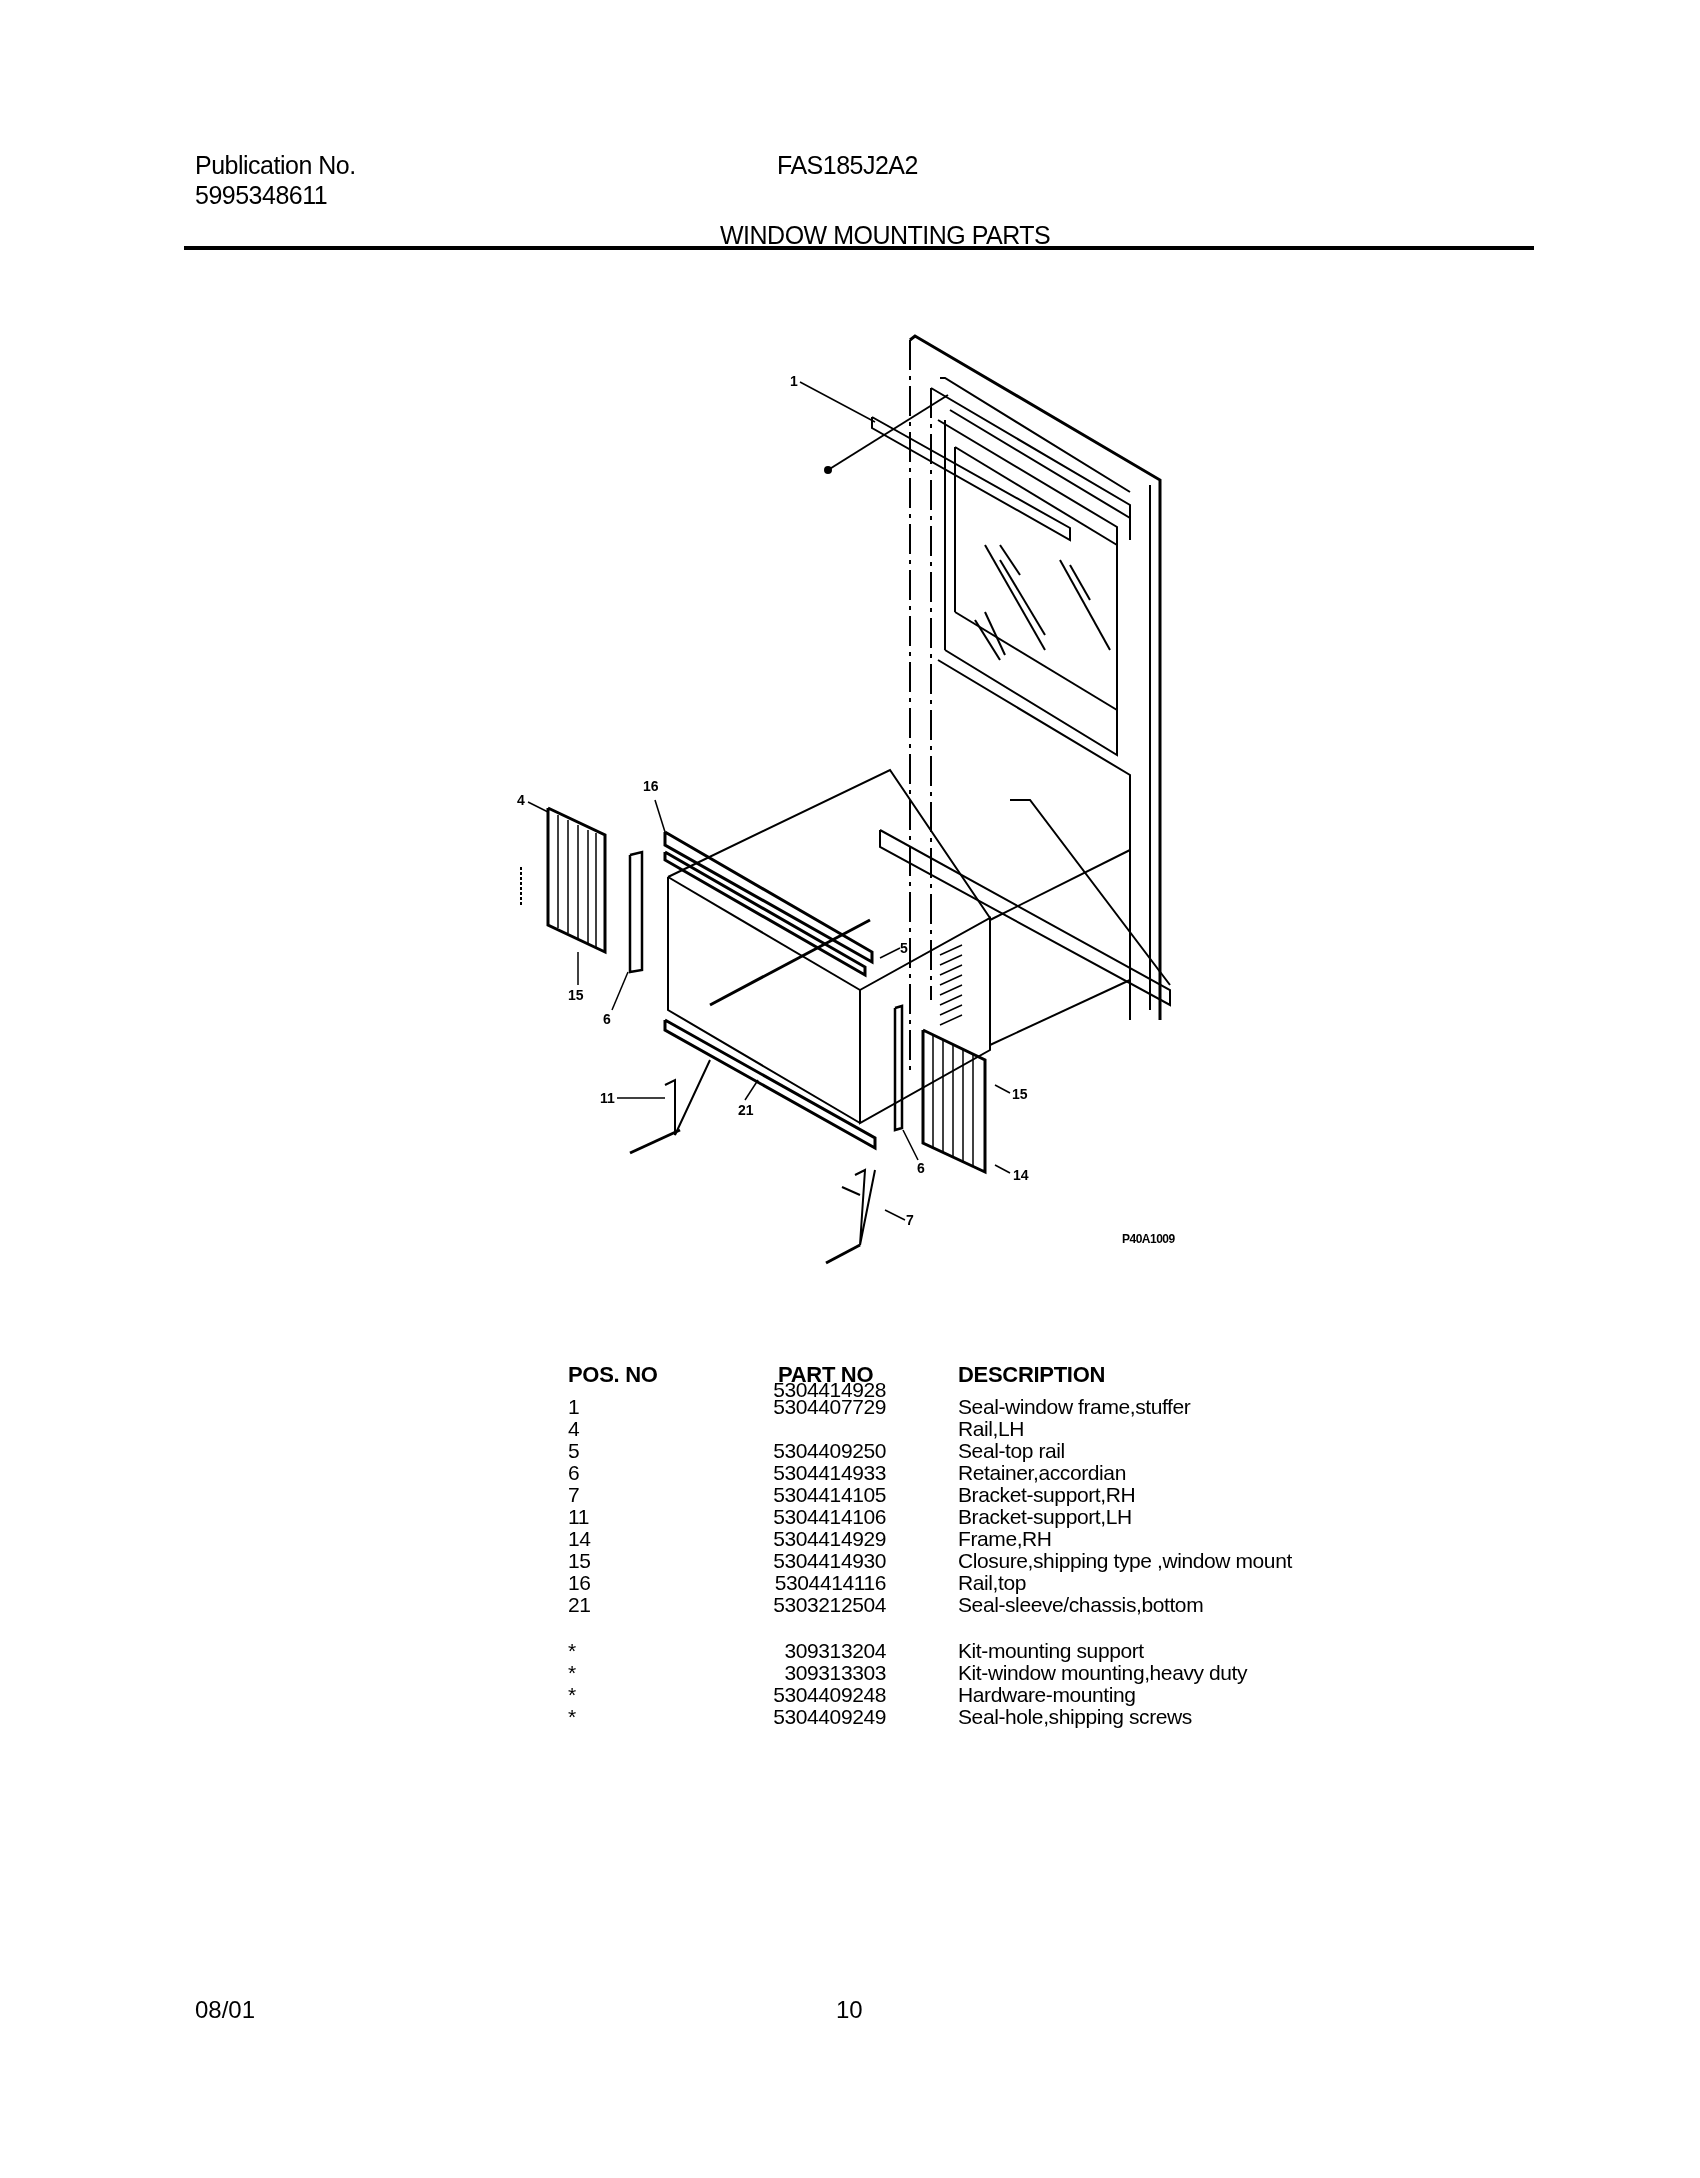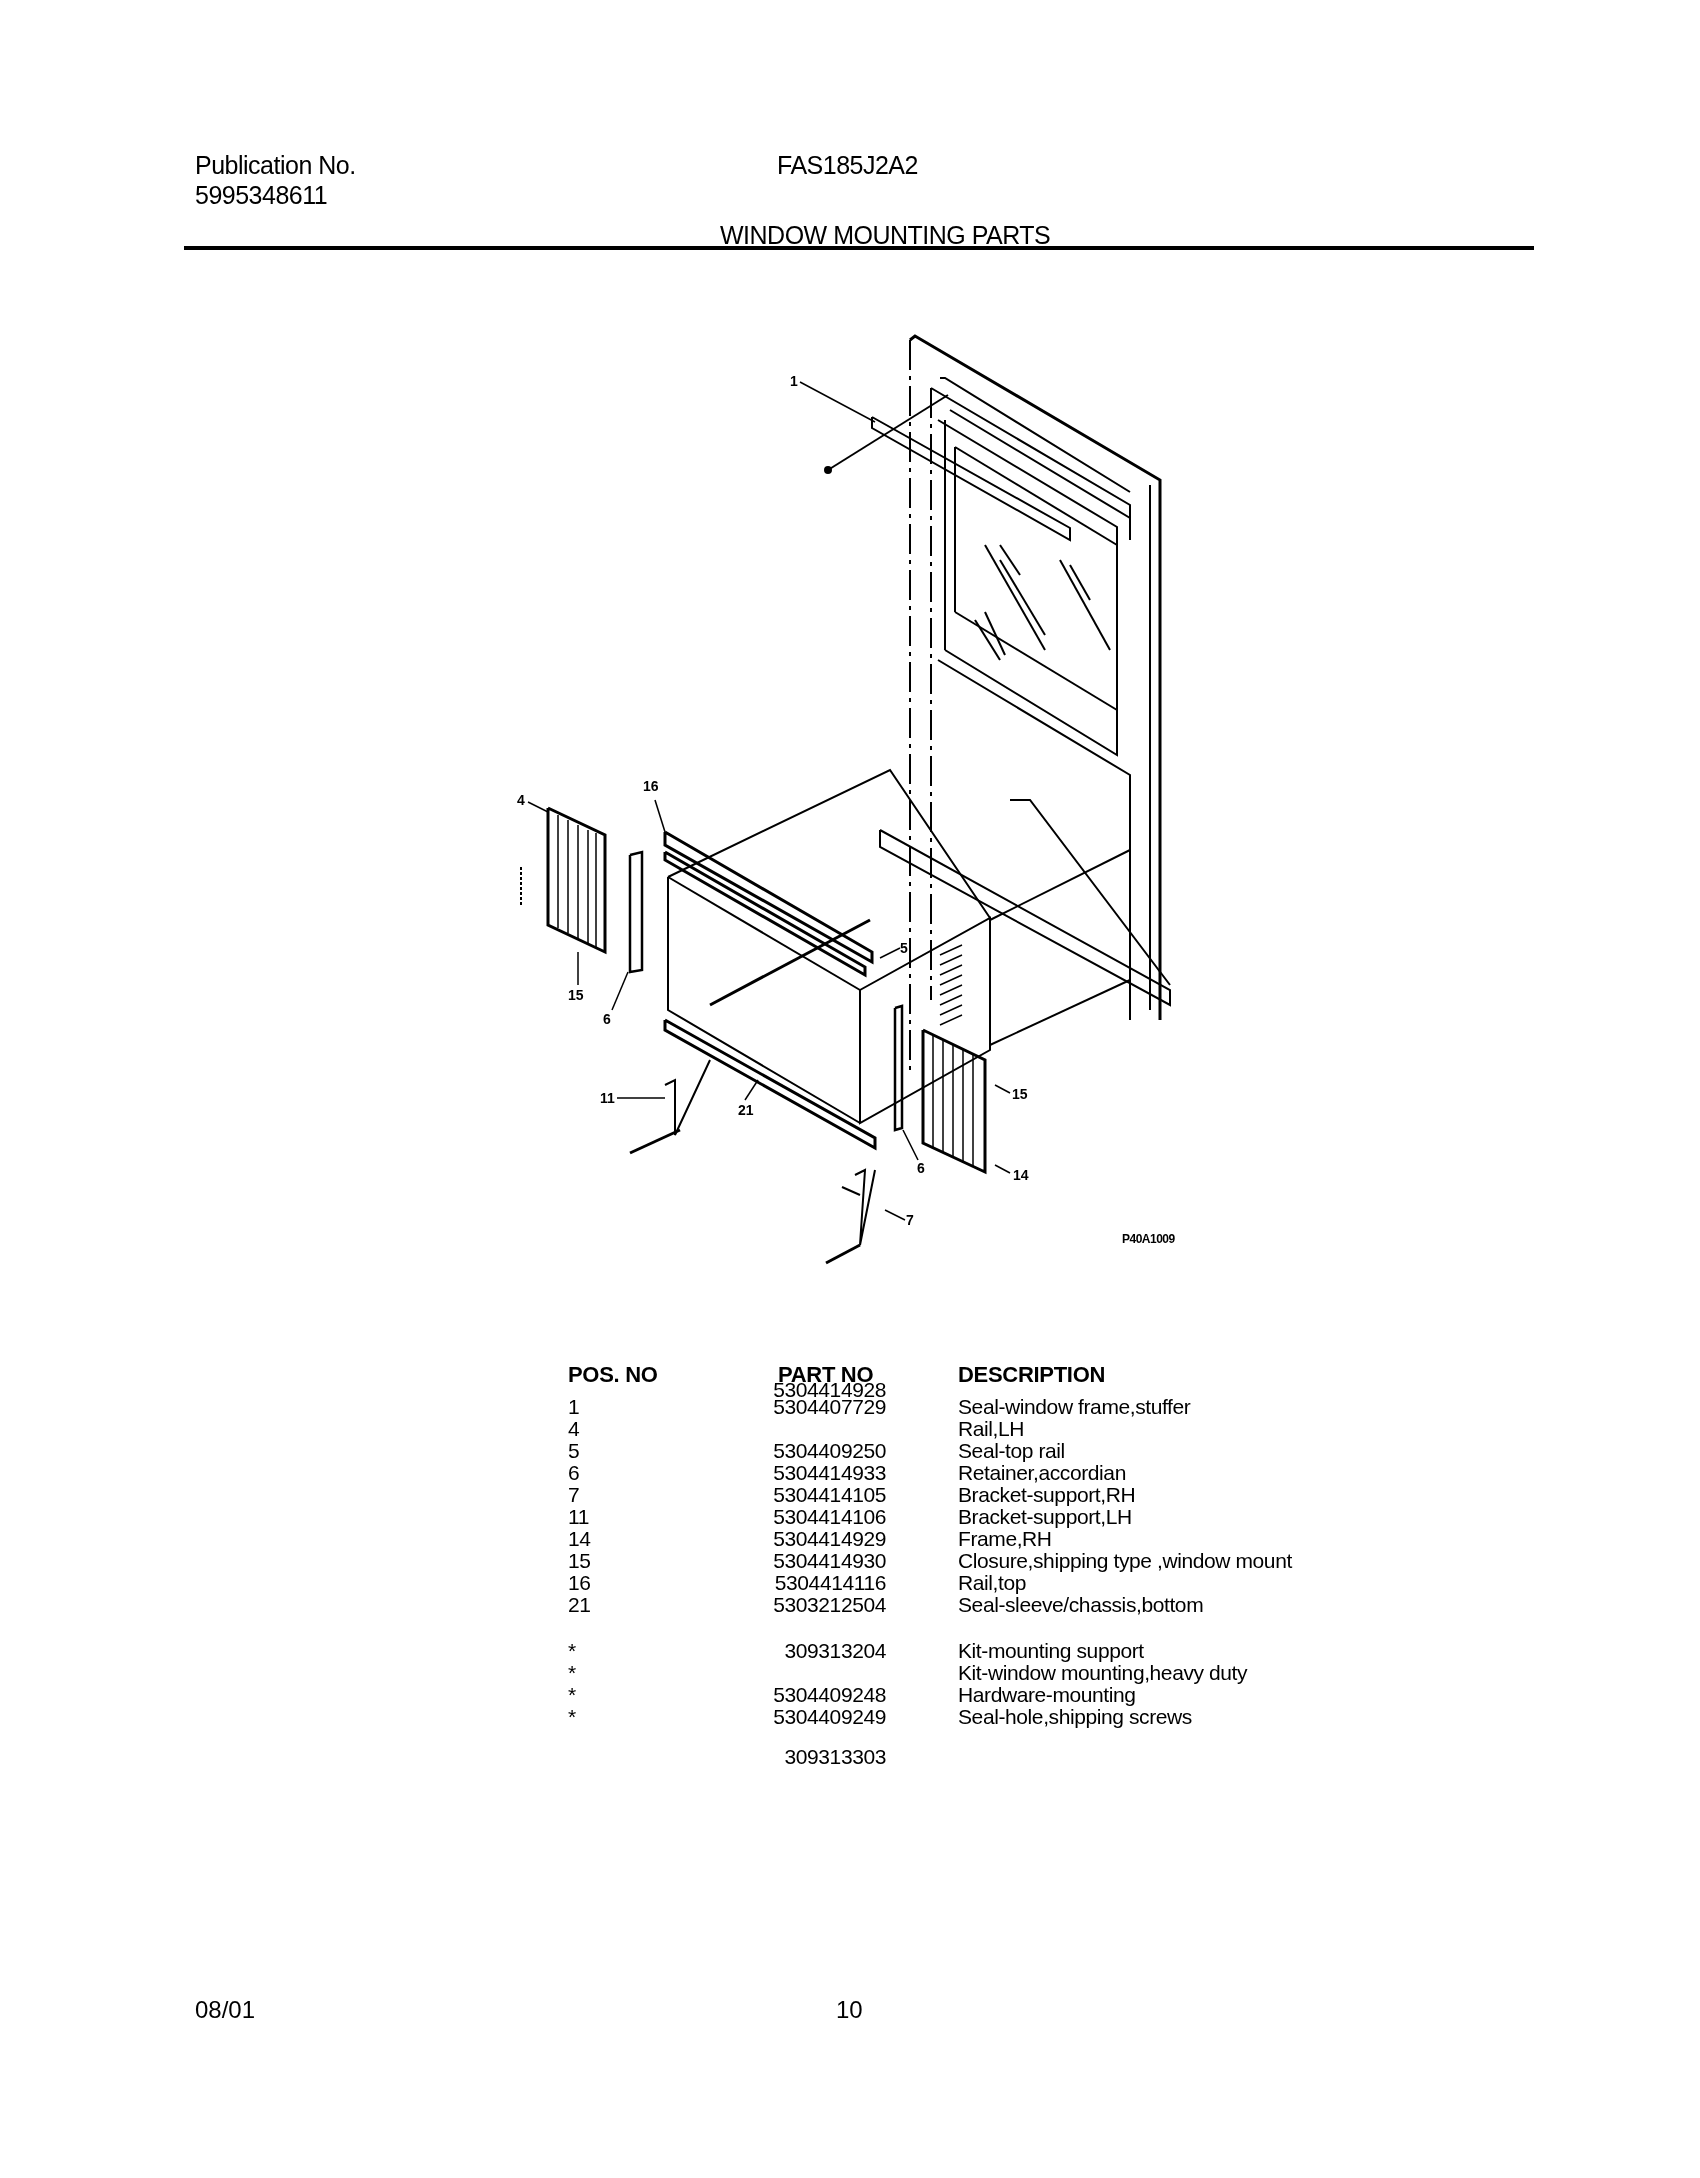--- a/index.html
+++ b/index.html
@@ -209,21 +209,21 @@
     <span class="cell desc" style="top:1594px;">Seal-sleeve/chassis,bottom</span>
   </div>
 
   <div>
     <span class="cell pos" style="top:1640px;">*</span>
     <span class="cell part" style="top:1640px;">309313204</span>
     <span class="cell desc" style="top:1640px;">Kit-mounting support</span>
   </div>
   <div>
     <span class="cell pos" style="top:1662px;">*</span>
-    <span class="cell part" style="top:1746px;">309313303</span>
+    <span class="cell part" style="top:1662px;">309313303</span>
     <span class="cell desc" style="top:1662px;">Kit-window mounting,heavy duty</span>
   </div>
   <div>
     <span class="cell pos" style="top:1684px;">*</span>
     <span class="cell part" style="top:1684px;">5304409248</span>
     <span class="cell desc" style="top:1684px;">Hardware-mounting</span>
   </div>
   <div>
     <span class="cell pos" style="top:1706px;">*</span>
     <span class="cell part" style="top:1706px;">5304409249</span>

